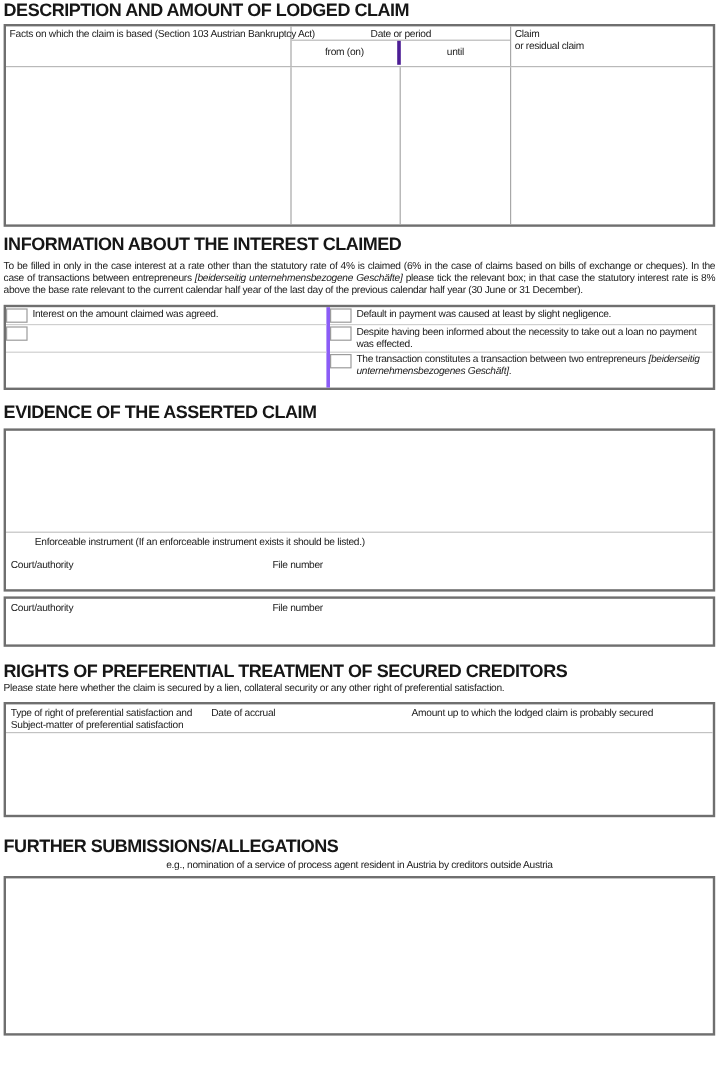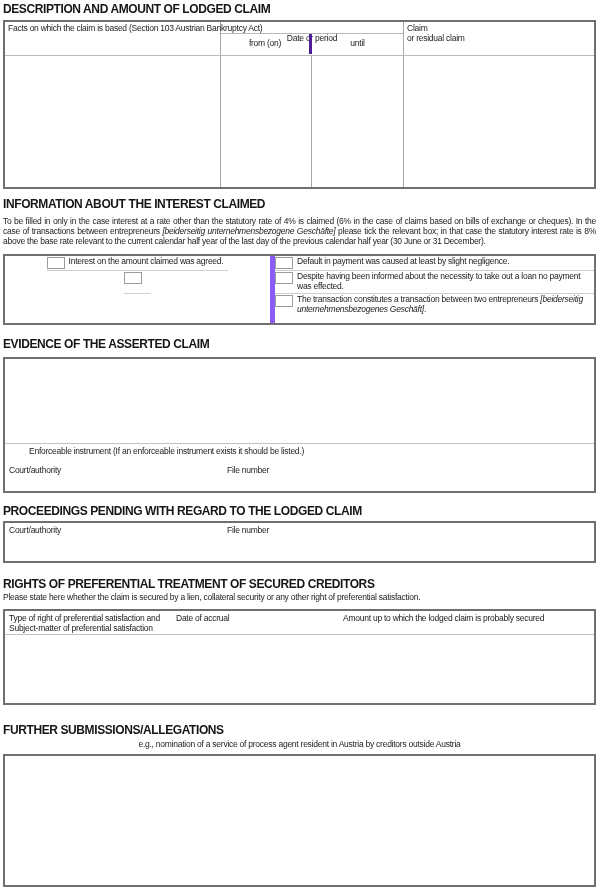--- a/index.html
+++ b/index.html
@@ -6,46 +6,46 @@
   body {
     width:600px; height:889px;
     font-family:"Liberation Sans", sans-serif;
     font-size:8.5px; letter-spacing:-0.25px; line-height:10px;
     color:#222;
     overflow:hidden;
   }
   .page { width:593px; margin-left:3px; }
 
   .h1 {
-    font-weight:bold; font-size:12px; letter-spacing:-0.4px;
+    font-weight:bold; font-size:15px; letter-spacing:-0.4px;
     line-height:12px; color:#161616;
   }
   .it { font-style:italic; }
   .pre { white-space:pre-line; }
   .nowrap { white-space:nowrap; }
 
   
   .tbl1 { margin-top:5px; height:165px; border:2px solid #6f6f6f; display:flex; flex-direction:column; }
   .t1-header { height:33px; border-bottom:1px solid #b9b9b9; display:flex; flex:none; }
   .t1-body { flex:1; display:flex; }
-  .c-facts { width:216px; flex:none; border-right:1px solid #a8a8a8; box-sizing:border-box; padding:1px 3px; }
+  .c-facts { width:238px; flex:none; border-right:1px solid #a8a8a8; box-sizing:border-box; padding:1px 3px; }
   .c-date  { width:183px; flex:none; border-right:1px solid #a8a8a8; box-sizing:border-box; }
   .c-claim { flex:1; padding:1px 3px; }
-  .t1-dateperiod { height:12px; border-bottom:1px solid #b9b9b9; text-align:center; padding-top:11px; box-sizing:border-box; }
+  .t1-dateperiod { height:12px; border-bottom:1px solid #b9b9b9; text-align:center; padding-top:1px; box-sizing:border-box; }
   .t1-sub { display:flex; height:20px; }
   .t1-from { width:91px; flex:none; border-right:3px solid #4c1d95; box-sizing:border-box; text-align:center; padding-top:4px; }
   .t1-until { flex:1; text-align:center; padding-top:4px; }
   .b-from { width:91px; flex:none; border-right:1px solid #a8a8a8; box-sizing:border-box; }
   .b-until { width:92px; flex:none; border-right:1px solid #a8a8a8; box-sizing:border-box; }
 
   
   .h-interest { margin-top:9px; }
   .intro { margin:6px 0 0 0; text-align:justify; }
   .cbtable { margin-top:8px; height:67px; border:2px solid #6f6f6f; display:flex; }
-  .cbcol-left { width:270px; flex:none; border-right:5px solid #8b5cf6; box-sizing:border-box; display:flex; flex-direction:column;align-items:center; }
+  .cbcol-left { width:270px; flex:none; border-right:3px solid #8b5cf6; box-sizing:border-box; display:flex; flex-direction:column; }
   .cbcol-right { flex:1; display:flex; flex-direction:column; }
   .cbrow { display:flex; align-items:flex-start; box-sizing:border-box; padding-right:5px; }
   .cbrow.r1 { height:15px; border-bottom:1px solid #cfcfcf; }
   .cbrow.r2 { height:23px; border-bottom:1px solid #cfcfcf; }
   .cbrow.r3 { flex:1; }
   .cb { width:16px; height:10px; border:1px solid #9c9c9c; background:#fff; flex:none; margin:1px 4px 0 0; }
   .cbl { flex:1; line-height:9.5px; padding-top:1px; }
 
   
   .box { border:2px solid #6f6f6f; position:relative; box-sizing:content-box; }
@@ -134,21 +134,20 @@
 
   <div class="h1" style="margin-top:13px">EVIDENCE OF THE ASSERTED CLAIM</div>
 
   <div class="box evbox">
     <div class="ev-line"></div>
     <div class="ev-enf">Enforceable instrument (If an enforceable instrument exists it should be listed.)</div>
     <div class="ev-court">Court/authority</div>
     <div class="ev-file">File number</div>
   </div>
 
-  <div class="h1 h-proceedings">PROCEEDINGS PENDING WITH REGARD TO THE LODGED CLAIM</div>
 
   <div class="box procbox">
     <div class="pr-court">Court/authority</div>
     <div class="pr-file">File number</div>
   </div>
 
   <div class="h1 h-rights">RIGHTS OF PREFERENTIAL TREATMENT OF SECURED CREDITORS</div>
   <p class="p-rights">Please state here whether the claim is secured by a lien, collateral security or any other right of preferential satisfaction.</p>
 
   <div class="box rightsbox">

